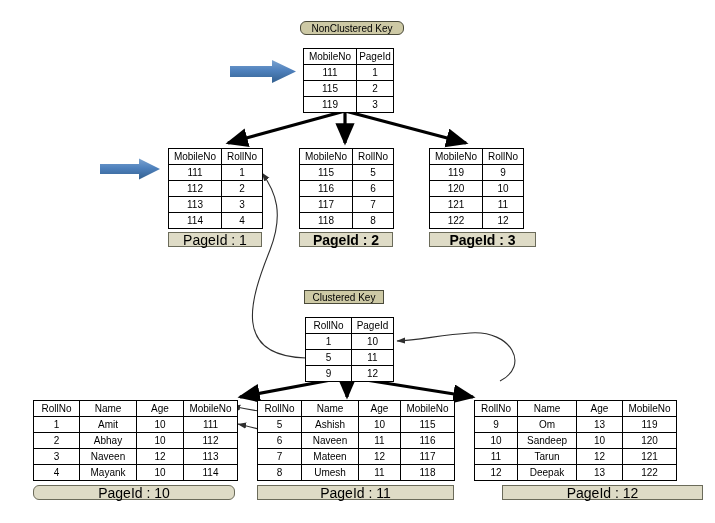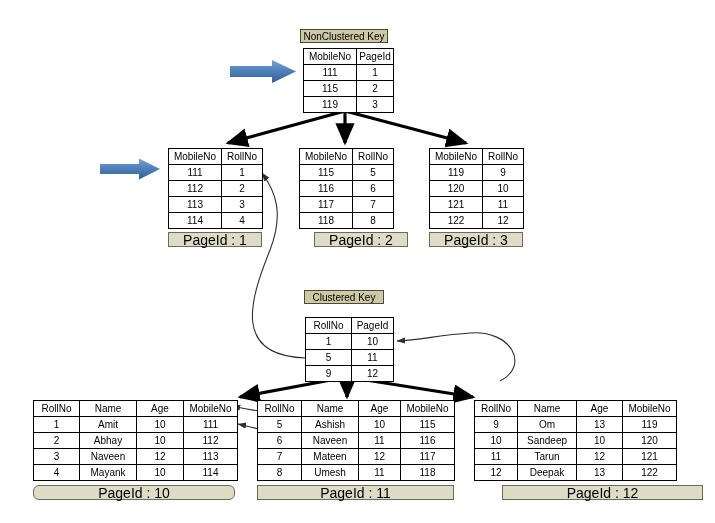--- a/index.html
+++ b/index.html
@@ -106,21 +106,21 @@
 
     <g fill="none" stroke="#2e2e2e" stroke-width="1.1" marker-end="url(#mkThin)">
       <path d="M300,415 C270,414 250,410 232,406"></path>
     </g>
 
     <g fill="none" stroke="#2e2e2e" stroke-width="1.1" marker-end="url(#mkThin)">
       <path d="M270,432 C258,429 248,426 238,424"></path>
     </g>
   </svg>
 
-  <div class="ttl" style="left:300px;top:29px;width:88px;">NonClustered Key</div>
+  <div class="ttl" style="left:300px;top:21px;width:104px;border-radius:6px;">NonClustered Key</div>
 
   <div class="ttl" style="left:304px;top:290px;width:80px;">Clustered Key</div>
 
   <table class="grid" style="left:303px;top:48px;">
     <thead>
       <tr>
         <th style="width:52px;">MobileNo</th>
         <th style="width:36px;">PageId</th>
       </tr>
     </thead>
@@ -187,21 +187,21 @@
       <tr>
           <td>117</td>
           <td>7</td>
         </tr>
       <tr>
           <td>118</td>
           <td>8</td>
         </tr>
     </tbody>
   </table>
-  <div class="pagelbl" style="left:314px;top:232px;width:94px;">PageId : 2</div>
+  <div class="pagelbl" style="left:299px;top:232px;width:94px;font-weight:bold;">PageId : 2</div>
 
   <table class="grid" style="left:429px;top:148px;">
     <thead>
         <tr>
       <th style="width:52px;">MobileNo</th>
       <th style="width:40px;">RollNo</th>
     </tr>
       </thead>
     <tbody>
       <tr>
@@ -215,21 +215,21 @@
       <tr>
           <td>121</td>
           <td>11</td>
         </tr>
       <tr>
           <td>122</td>
           <td>12</td>
         </tr>
     </tbody>
   </table>
-  <div class="pagelbl" style="left:429px;top:232px;width:94px;">PageId : 3</div>
+  <div class="pagelbl" style="left:429px;top:232px;width:107px;font-weight:bold;">PageId : 3</div>
 
   <table class="grid" style="left:305px;top:317px;">
     <thead>
         <tr>
       <th style="width:45px;">RollNo</th>
       <th style="width:41px;">PageId</th>
     </tr>
       </thead>
     <tbody>
       <tr>

